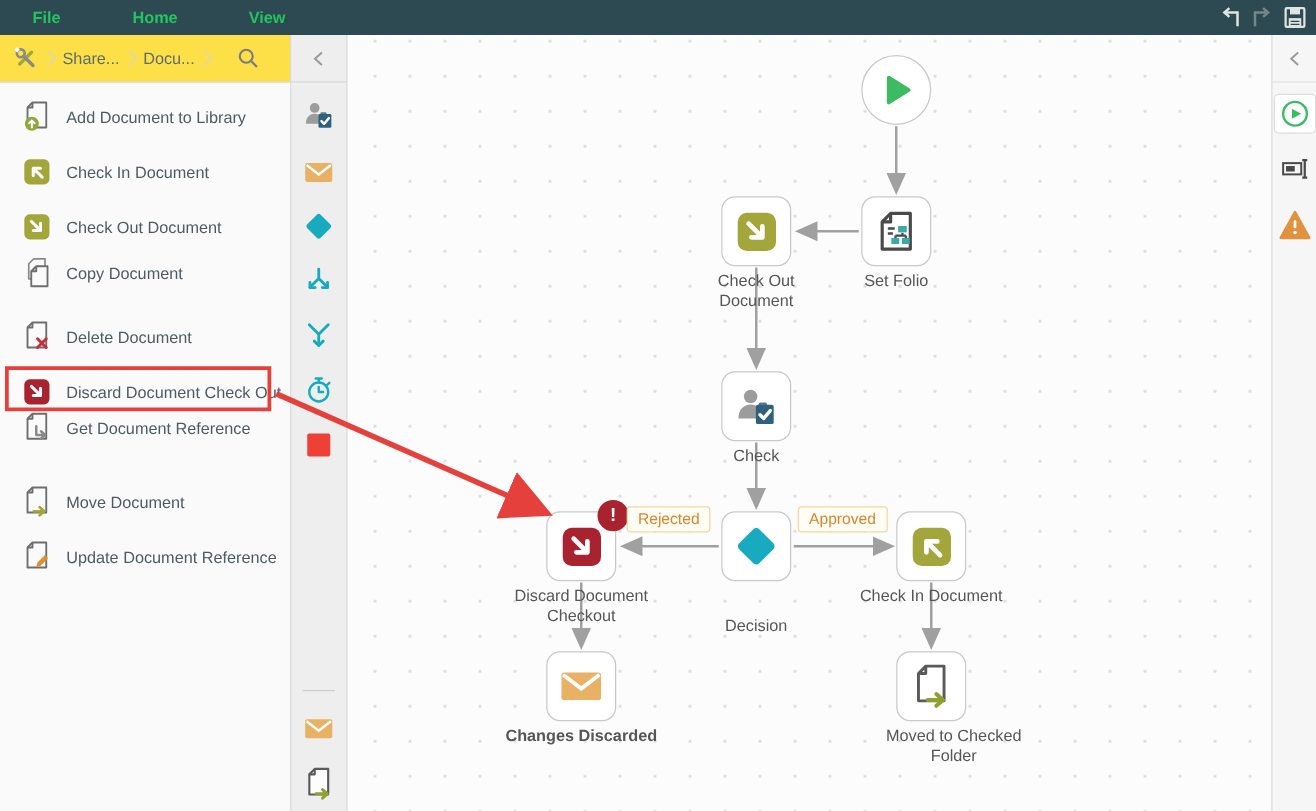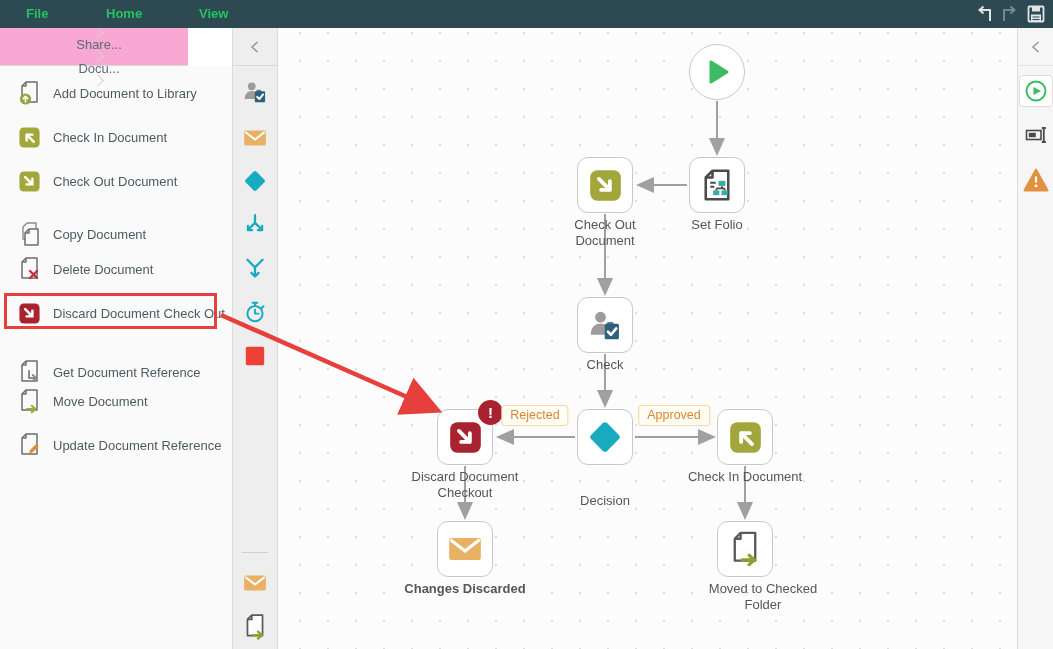--- a/index.html
+++ b/index.html
@@ -7,21 +7,21 @@
   body { position:relative; }
 
   
   .topbar { position:absolute; left:0; top:0; width:1053px; height:28px; background:#2d4a52; z-index:10; }
   .menu-tab { position:absolute; top:0; height:28px; line-height:28px; color:#22c55e; font-size:13px; font-weight:bold; cursor:default; }
   .tab-file { left:26px; } .tab-home { left:106px; } .tab-view { left:199px; }
   .top-action { position:absolute; top:5px; width:20px; height:18px; }
   .act-undo { left:974px; } .act-redo { left:1000px; opacity:.4; } .act-save { left:1026px; }
 
   
-  .breadcrumb { position:absolute; left:0; top:28px; width:188px; height:38px; background:#f9a8d4; border-bottom:1px solid #d9d9d9; display:flex; align-items:center; padding-left:10px; z-index:5;flex-direction:column; }
+  .breadcrumb { position:absolute; left:0; top:28px; width:232px; height:38px; background:#fde047; border-bottom:1px solid #d9d9d9; display:flex; align-items:center; padding-left:10px; z-index:5; }
   .crumb-sep { width:9px; height:9px; border-top:1px solid #d4d4d4; border-right:1px solid #d4d4d4; transform:rotate(45deg); margin:0 7px 0 3px; flex:none; }
   .crumb { font-size:13px; color:#5d6b70; white-space:nowrap; }
   .crumb-search { margin-left:14px; }
 
   
   .sidebar { position:absolute; left:0; top:66px; width:232px; height:583px; background:#fafafa; z-index:4; }
   .side-item { position:absolute; left:0; width:232px; height:44px; display:flex; align-items:center; padding-left:17px; cursor:pointer; }
   .side-item .ic { width:24px; height:26px; flex:none; margin-right:12px; display:flex; align-items:center; justify-content:center; }
   .side-item .lbl { font-size:13px; color:#4e5b61; }
 
@@ -127,21 +127,21 @@
   <div class="side-item" style="top:93px">
     <span class="ic">
       <svg width="23" height="23" viewBox="0 0 24 24">
         <rect x="1.5" y="1.5" width="21" height="21" rx="4.5" fill="#a3a63b"></rect>
         <path d="M7.5 7.5 L15 15 M15 9 V15 H9" fill="none" stroke="#fff" stroke-width="2.6" stroke-linecap="round" stroke-linejoin="round"></path>
       </svg>
     </span>
     <span class="lbl">Check Out Document</span>
   </div>
 
-  <div class="side-item" style="top:146px">
+  <div class="side-item" style="top:130px">
     <span class="ic">
       <svg width="24" height="26" viewBox="0 0 24 26">
         <path d="M10 2 H19 V18 H6 V6 Z" fill="#fafafa" stroke="#8a8a8a" stroke-width="1.4" stroke-linejoin="round"></path>
         <path d="M12 8 H21 V24 H8 V12 Z" fill="#fafafa" stroke="#6e6e6e" stroke-width="1.5" stroke-linejoin="round"></path>
         <path d="M12 8 V12 H8" fill="none" stroke="#6e6e6e" stroke-width="1.5" stroke-linejoin="round"></path>
       </svg>
     </span>
     <span class="lbl">Copy Document</span>
   </div>
 
@@ -159,21 +159,21 @@
   <div class="side-item" style="top:225px">
     <span class="ic">
       <svg width="23" height="23" viewBox="0 0 24 24">
         <rect x="1.5" y="1.5" width="21" height="21" rx="4.5" fill="#a8232f"></rect>
         <path d="M7.5 7.5 L15 15 M15 9 V15 H9" fill="none" stroke="#fff" stroke-width="2.6" stroke-linecap="round" stroke-linejoin="round"></path>
       </svg>
     </span>
     <span class="lbl">Discard Document Check Out</span>
   </div>
 
-  <div class="side-item" style="top:284px">
+  <div class="side-item" style="top:254px">
     <span class="ic">
       <svg width="24" height="26" viewBox="0 0 24 26">
         <path d="M9 2 H20 V22 H5 V6 Z" fill="#fafafa" stroke="#6e6e6e" stroke-width="1.5" stroke-linejoin="round"></path>
         <path d="M9 2 V6 H5" fill="none" stroke="#6e6e6e" stroke-width="1.5" stroke-linejoin="round"></path>
         <path d="M12 12 V19 H18.5 M15.8 16 L19 19 L15.8 22" fill="none" stroke="#8a8a8a" stroke-width="2" stroke-linecap="round" stroke-linejoin="round"></path>
       </svg>
     </span>
     <span class="lbl">Get Document Reference</span>
   </div>
 

